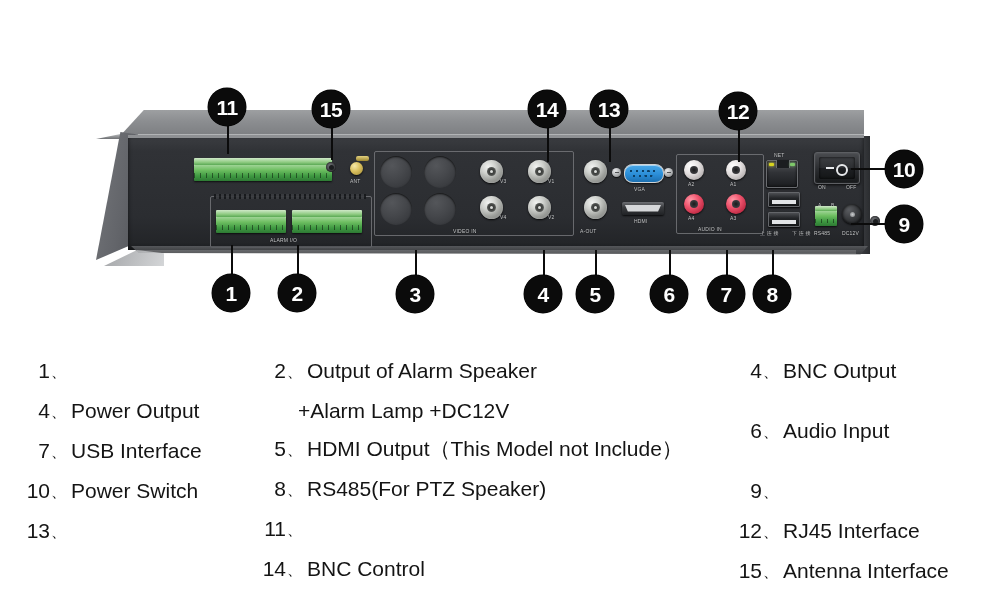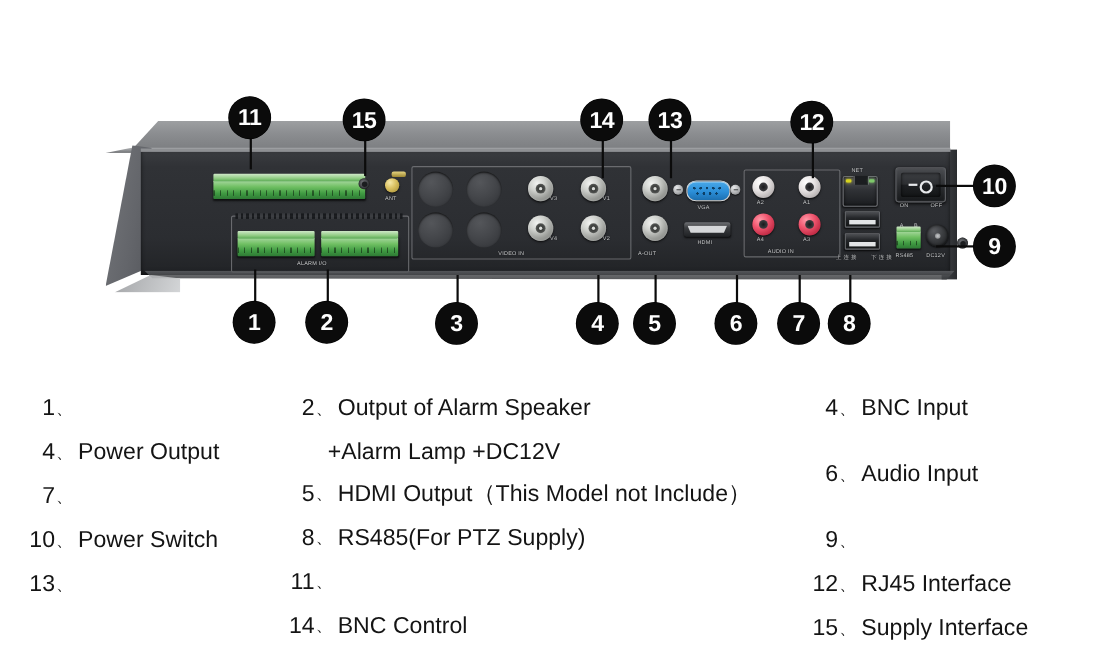--- a/index.html
+++ b/index.html
@@ -453,20 +453,21 @@
         <span class="lg-sep">、</span>
       </div>
       <div class="lg-row">
         <span class="lg-num" style="width:24px;">4</span>
         <span class="lg-sep">、</span>
         <span class="lg-text">Power Output</span>
       </div>
       <div class="lg-row">
         <span class="lg-num" style="width:24px;">7</span>
         <span class="lg-sep">、</span>
+        <span class="lg-text">USB Interface</span>
       </div>
       <div class="lg-row">
         <span class="lg-num" style="width:24px;">10</span>
         <span class="lg-sep">、</span>
         <span class="lg-text">Power Switch</span>
       </div>
       <div class="lg-row">
         <span class="lg-num" style="width:24px;">13</span>
         <span class="lg-sep">、</span>
       </div>
@@ -480,55 +481,55 @@
       </div>
       <div class="lg-cont" style="padding-left:36px;">+Alarm Lamp +DC12V</div>
       <div class="lg-row">
         <span class="lg-num" style="width:24px;">5</span>
         <span class="lg-sep">、</span>
         <span class="lg-text">HDMI Output（This Model not Include）</span>
       </div>
       <div class="lg-row">
         <span class="lg-num" style="width:24px;">8</span>
         <span class="lg-sep">、</span>
-        <span class="lg-text">RS485(For PTZ Supply)</span>
+        <span class="lg-text">RS485(For PTZ Speaker)</span>
       </div>
       <div class="lg-row">
         <span class="lg-num" style="width:24px;">11</span>
         <span class="lg-sep">、</span>
       </div>
       <div class="lg-row">
         <span class="lg-num" style="width:24px;">14</span>
         <span class="lg-sep">、</span>
         <span class="lg-text">BNC Control</span>
       </div>
     </div>
 
     <div class="lg-col" style="left:738px;">
       <div class="lg-row">
         <span class="lg-num" style="width:24px;">4</span>
         <span class="lg-sep">、</span>
-        <span class="lg-text">BNC Input</span>
+        <span class="lg-text">BNC Output</span>
       </div>
       <div class="lg-row" style="margin-top:20px;">
         <span class="lg-num" style="width:24px;">6</span>
         <span class="lg-sep">、</span>
         <span class="lg-text">Audio Input</span>
       </div>
       <div class="lg-row" style="margin-top:20px;">
         <span class="lg-num" style="width:24px;">9</span>
         <span class="lg-sep">、</span>
       </div>
       <div class="lg-row">
         <span class="lg-num" style="width:24px;">12</span>
         <span class="lg-sep">、</span>
         <span class="lg-text">RJ45 Interface</span>
       </div>
       <div class="lg-row">
         <span class="lg-num" style="width:24px;">15</span>
         <span class="lg-sep">、</span>
-        <span class="lg-text">Supply Interface</span>
+        <span class="lg-text">Antenna Interface</span>
       </div>
     </div>
 
   </div>
 
 </div>
 
 </body></html>

